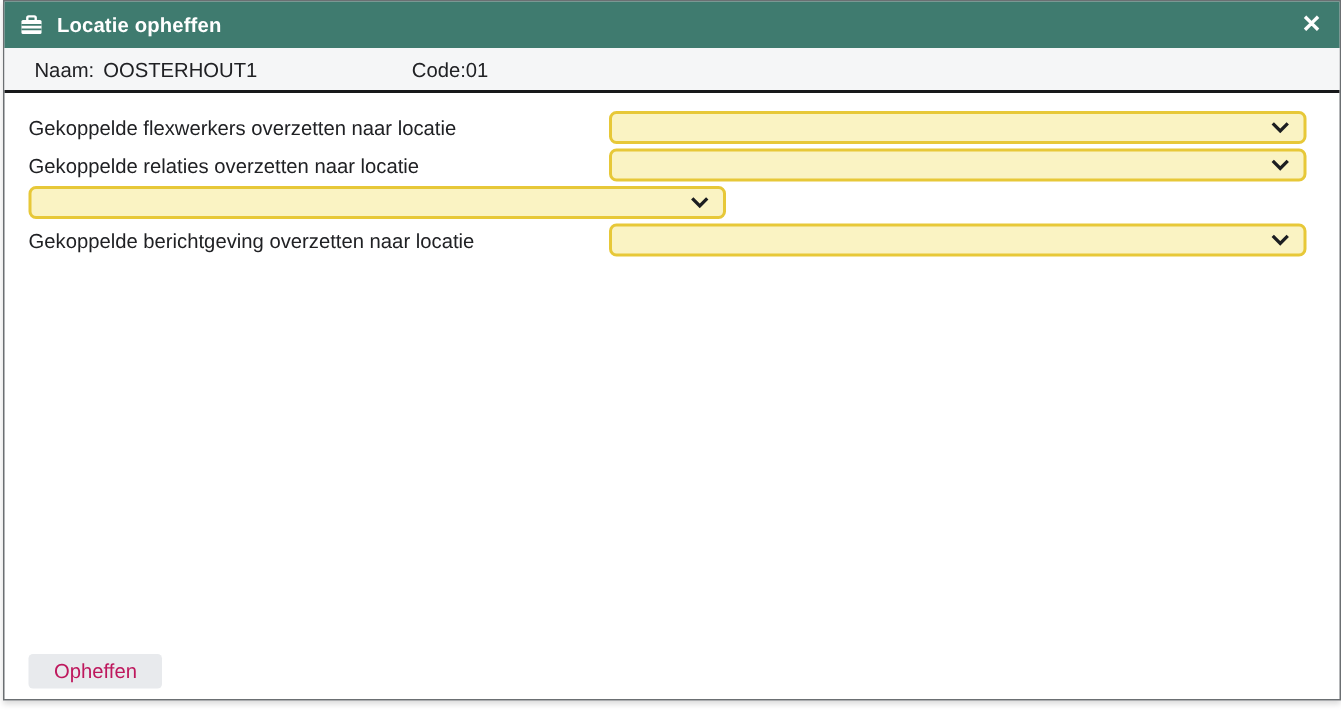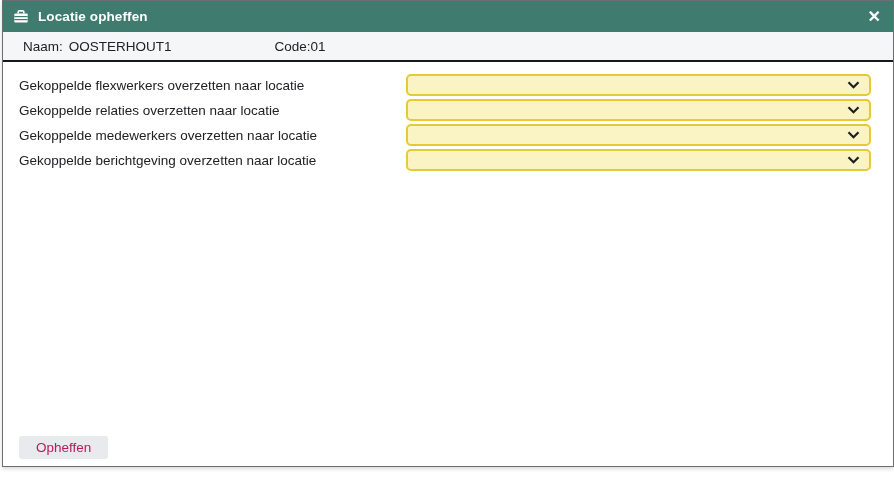--- a/index.html
+++ b/index.html
@@ -130,21 +130,20 @@
       <span class="field-label">Gekoppelde relaties overzetten naar locatie</span>
       <div class="dropdown">
         <span class="dd-value"></span>
         <svg width="13" height="8" viewBox="0 0 13 8">
           <path d="M1.5 1.2 L6.5 6.2 L11.5 1.2" fill="none" stroke="#1c1e21" stroke-width="2.2"></path>
         </svg>
       </div>
     </div>
 
     <div class="form-row">
-      <span class="field-label">Gekoppelde medewerkers overzetten naar locatie</span>
       <div class="dropdown">
         <span class="dd-value"></span>
         <svg width="13" height="8" viewBox="0 0 13 8">
           <path d="M1.5 1.2 L6.5 6.2 L11.5 1.2" fill="none" stroke="#1c1e21" stroke-width="2.2"></path>
         </svg>
       </div>
     </div>
 
     <div class="form-row">
       <span class="field-label">Gekoppelde berichtgeving overzetten naar locatie</span>

